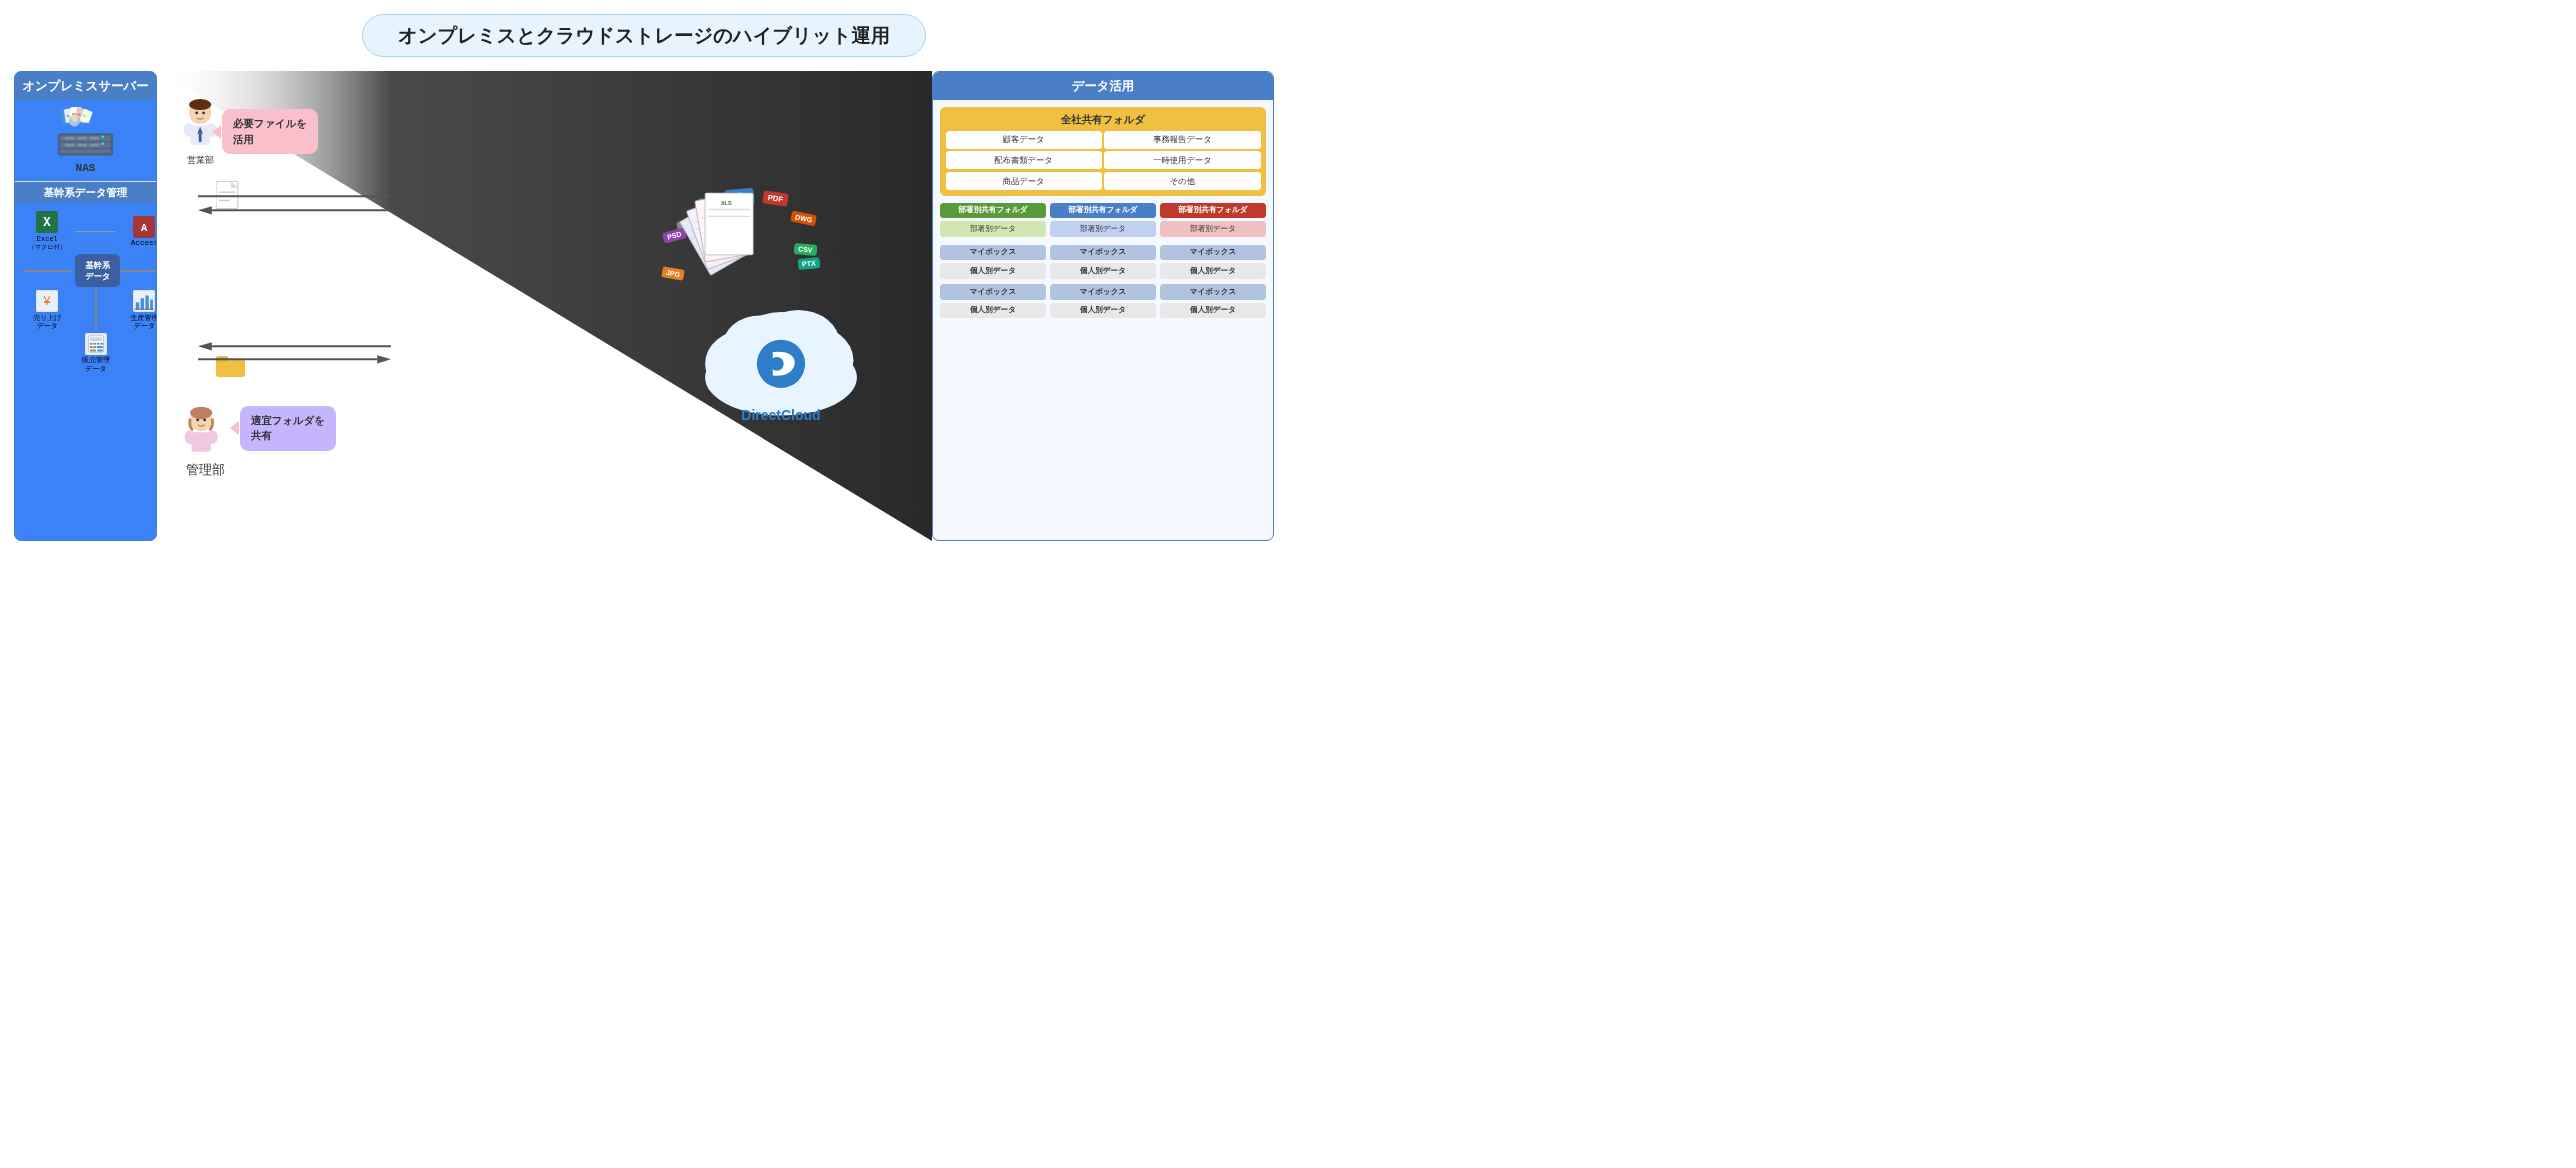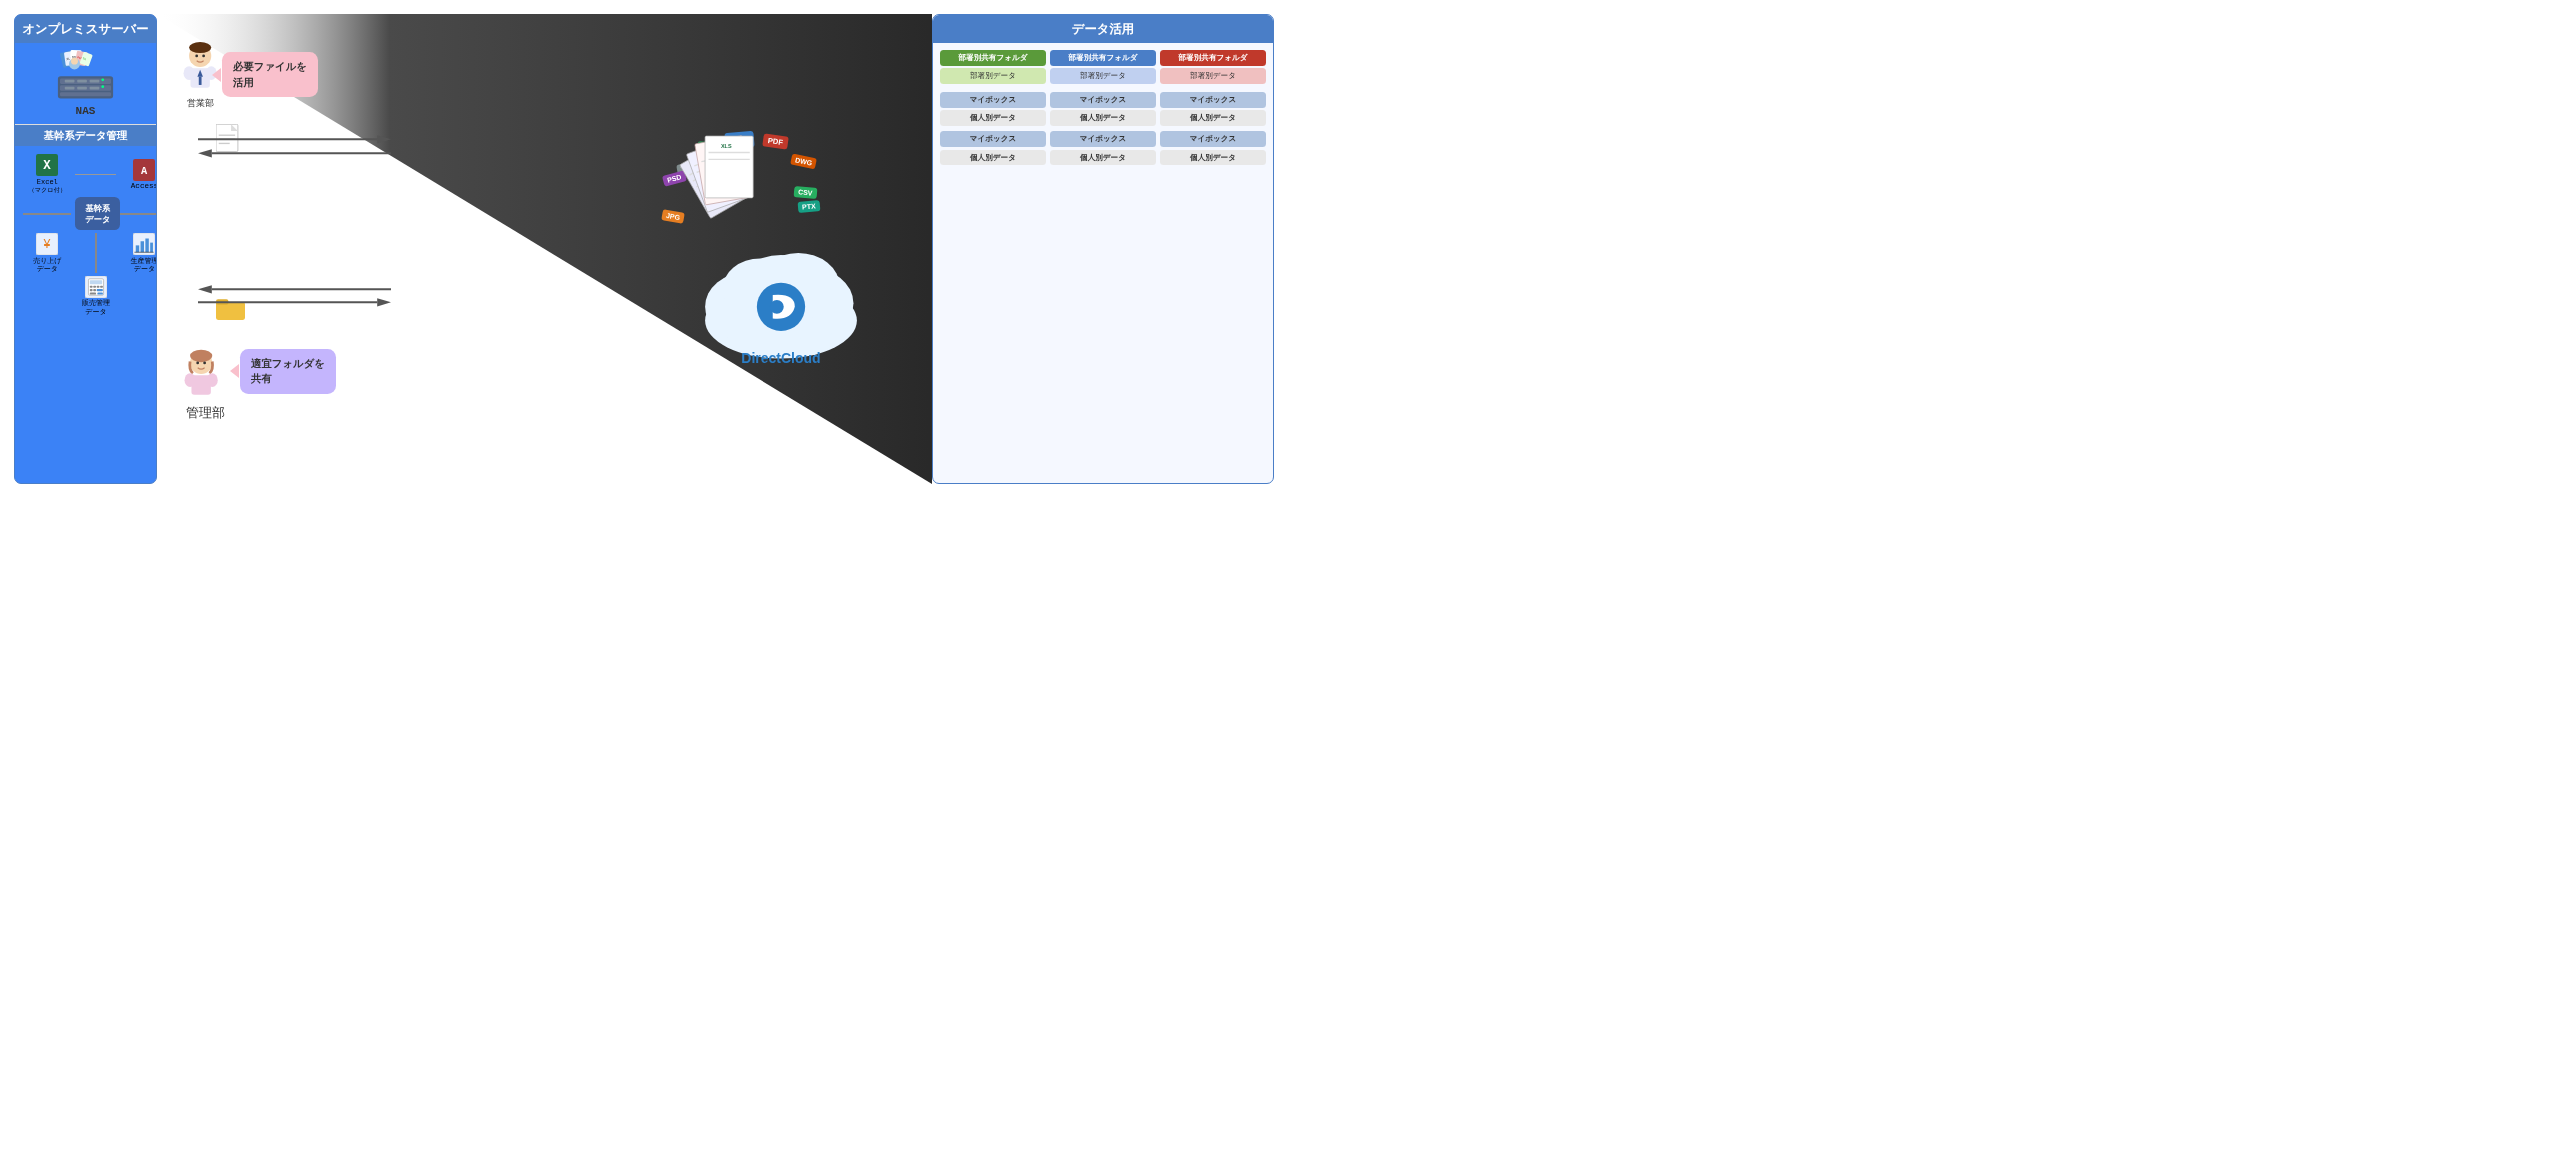--- a/index.html
+++ b/index.html
@@ -235,20 +235,23 @@
     .nas-svg {
       width: 69px;
       height: 52px;
     }
   </style>
 </head>
 <body>
 
 <div class="main-container">
 
+  <div class="title-box">
+    <div class="title-pill">オンプレミスとクラウドストレージのハイブリット運用</div>
+  </div>
 
   <div class="content-row">
 
     <div class="left-panel">
       <div class="left-panel-header">オンプレミスサーバー</div>
 
       <div class="nas-area">
         
         <svg class="nas-svg" viewBox="0 0 100 75">
 
@@ -531,20 +534,31 @@
           
           <div style="text-align:center; font-size:14px; font-weight:bold; color:#2b7ec7; margin-top:-14px;">DirectCloud</div>
         </div>
       </div>
 
     </div>
 
     <div class="right-panel">
       <div class="right-panel-header">データ活用</div>
 
+      <div class="shared-folder-section">
+        <div class="shared-folder-title">全社共有フォルダ</div>
+        <div class="folder-grid">
+          <div class="folder-item">顧客データ</div>
+          <div class="folder-item">事務報告データ</div>
+          <div class="folder-item">配布書類データ</div>
+          <div class="folder-item">一時使用データ</div>
+          <div class="folder-item">商品データ</div>
+          <div class="folder-item">その他</div>
+        </div>
+      </div>
 
       <div class="dept-section">
         <div class="dept-col">
           <div class="dept-header dept-header-green">部署別共有フォルダ</div>
           <div class="dept-sub">部署別データ</div>
         </div>
         <div class="dept-col">
           <div class="dept-header dept-header-blue">部署別共有フォルダ</div>
           <div class="dept-sub dept-sub-blue">部署別データ</div>
         </div>

